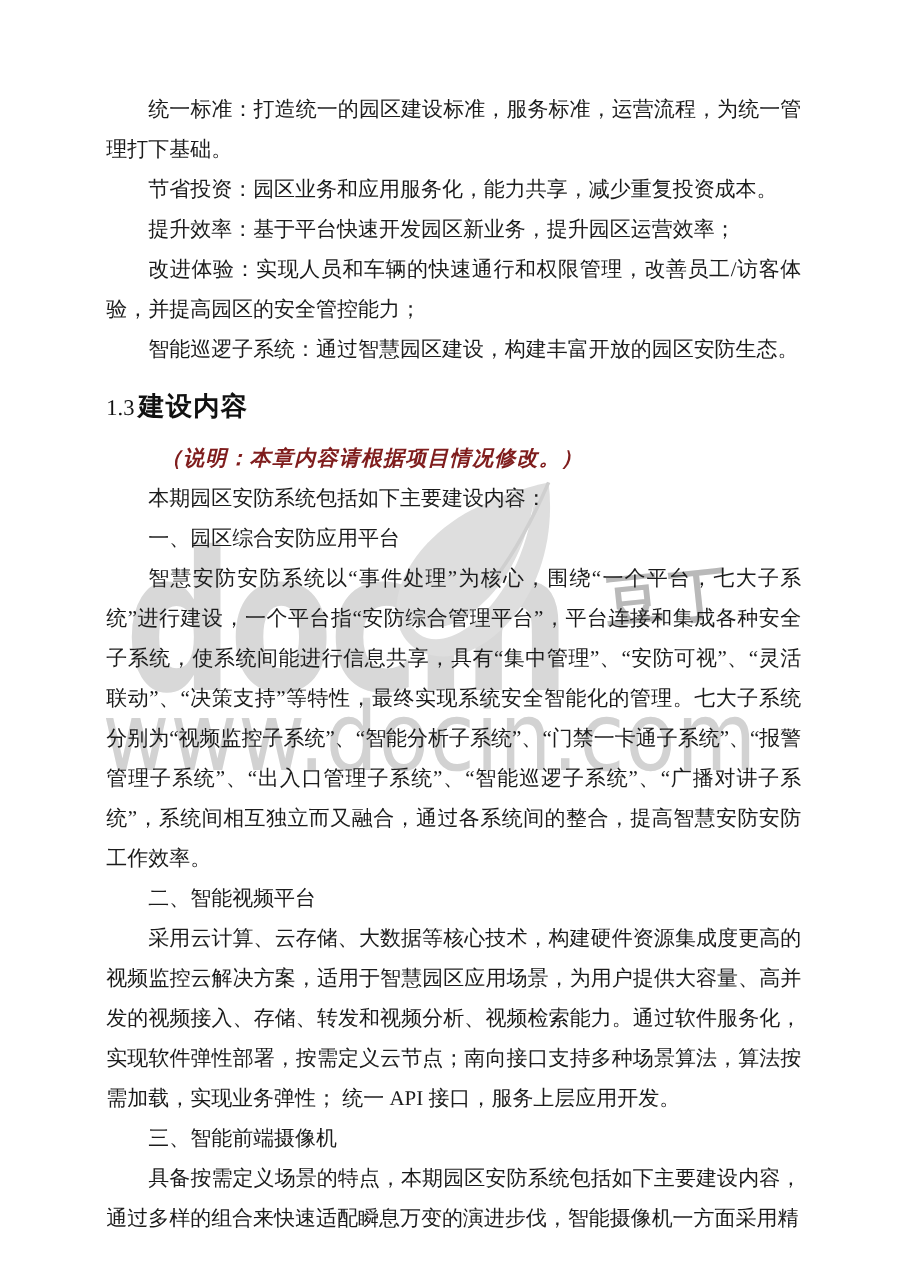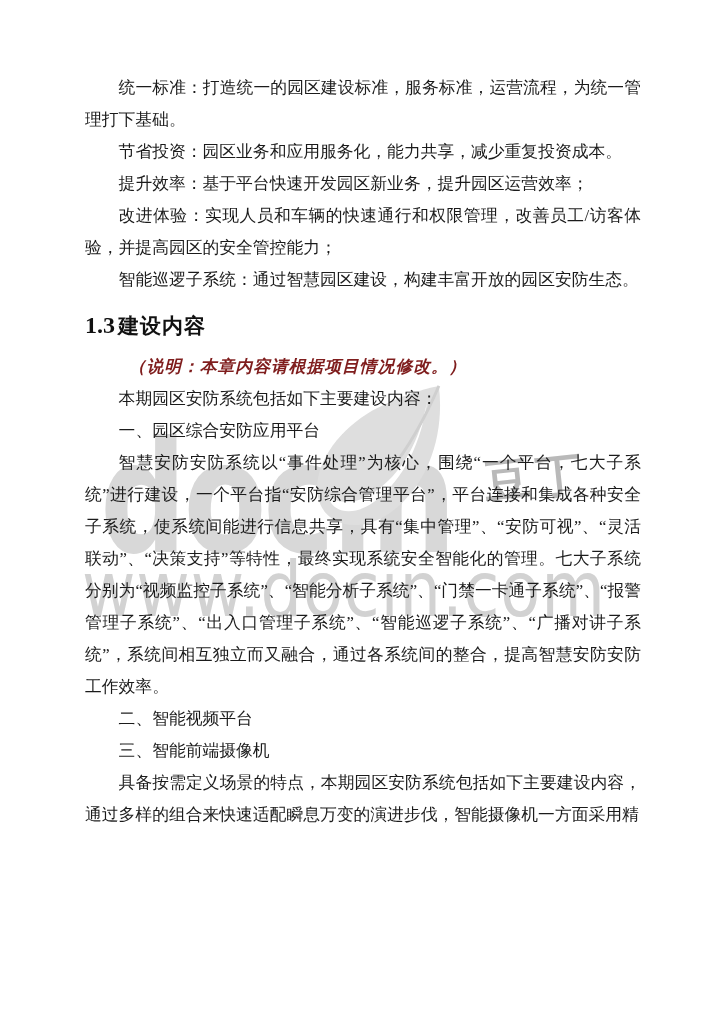--- a/index.html
+++ b/index.html
@@ -91,22 +91,22 @@
     text-indent: 2em;
   }
   .heading {
     margin: 14px 0 10px 0;
     font-weight: bold;
     color: #111111;
     line-height: 30px;
   }
   .heading .h-num {
     font-family: "Liberation Serif", serif;
-    font-size: 24px;
-    font-weight: bold;
+    font-size: 18px;
+    font-weight: normal;
   }
   .heading .h-title {
     font-family: "Liberation Sans", "DejaVu Sans", sans-serif;
     font-size: 21px;
     font-weight: bold;
     margin-left: 3px;
     letter-spacing: 1px;
   }
   .content p.note {
     color: #7f1d1d;
@@ -142,17 +142,18 @@
     <h2 class="heading">
       <span class="h-num">1.3</span><span class="h-title">建设内容</span>
     </h2>
 
     <p class="note">（说明：本章内容请根据项目情况修改。）</p>
 
     <p>本期园区安防系统包括如下主要建设内容：</p>
     <p>一、园区综合安防应用平台</p>
     <p>智慧安防安防系统以“事件处理”为核心，围绕“一个平台，七大子系统”进行建设，一个平台指“安防综合管理平台”，平台连接和集成各种安全子系统，使系统间能进行信息共享，具有“集中管理”、“安防可视”、“灵活联动”、“决策支持”等特性，最终实现系统安全智能化的管理。七大子系统分别为“视频监控子系统”、“智能分析子系统”、“门禁一卡通子系统”、“报警管理子系统”、“出入口管理子系统”、“智能巡逻子系统”、“广播对讲子系统”，系统间相互独立而又融合，通过各系统间的整合，提高智慧安防安防工作效率。</p>
     <p>二、智能视频平台</p>
+    <p>采用云计算、云存储、大数据等核心技术，构建硬件资源集成度更高的视频监控云解决方案，适用于智慧园区应用场景，为用户提供大容量、高并发的视频接入、存储、转发和视频分析、视频检索能力。通过软件服务化，实现软件弹性部署，按需定义云节点；南向接口支持多种场景算法，算法按需加载，实现业务弹性； 统一 API 接口，服务上层应用开发。</p>
     <p>三、智能前端摄像机</p>
     <p>具备按需定义场景的特点，本期园区安防系统包括如下主要建设内容，通过多样的组合来快速适配瞬息万变的演进步伐，智能摄像机一方面采用精</p>
   </div>
 
 </div>
 
 </body></html>

